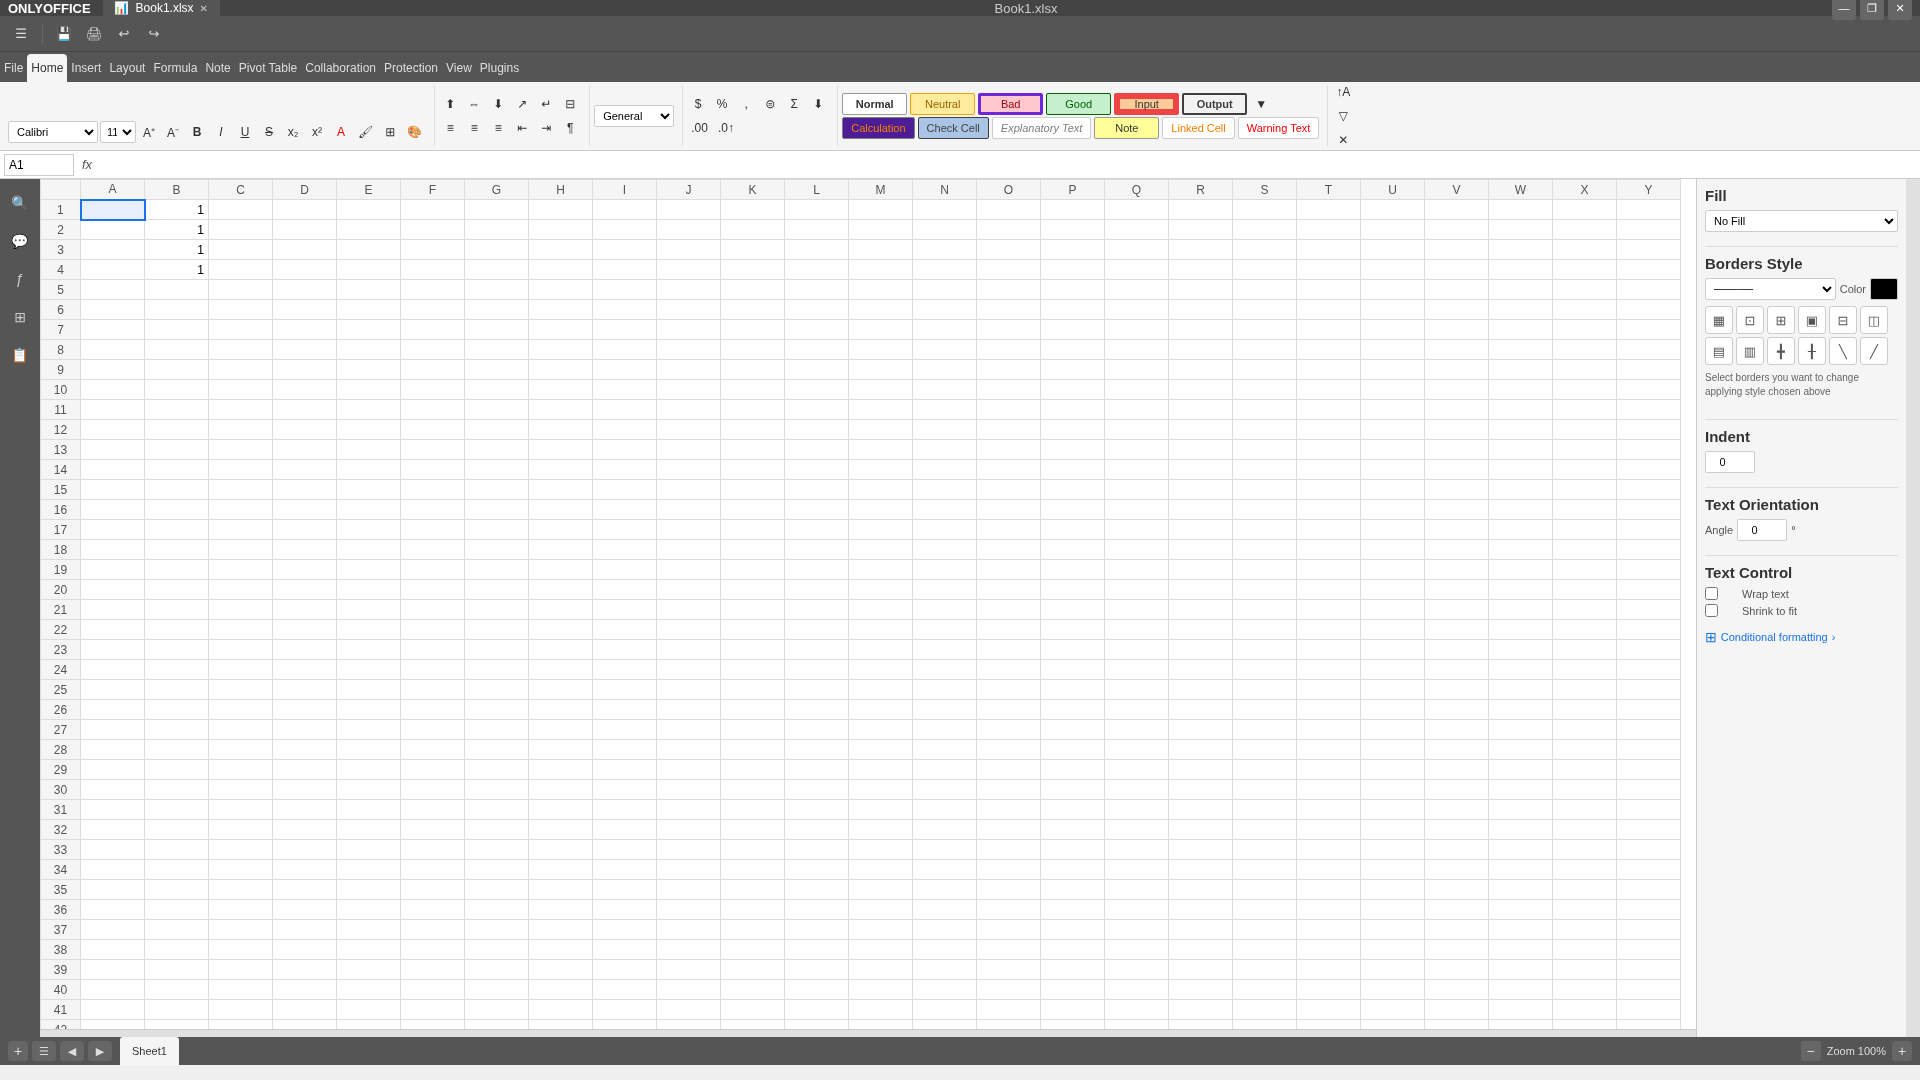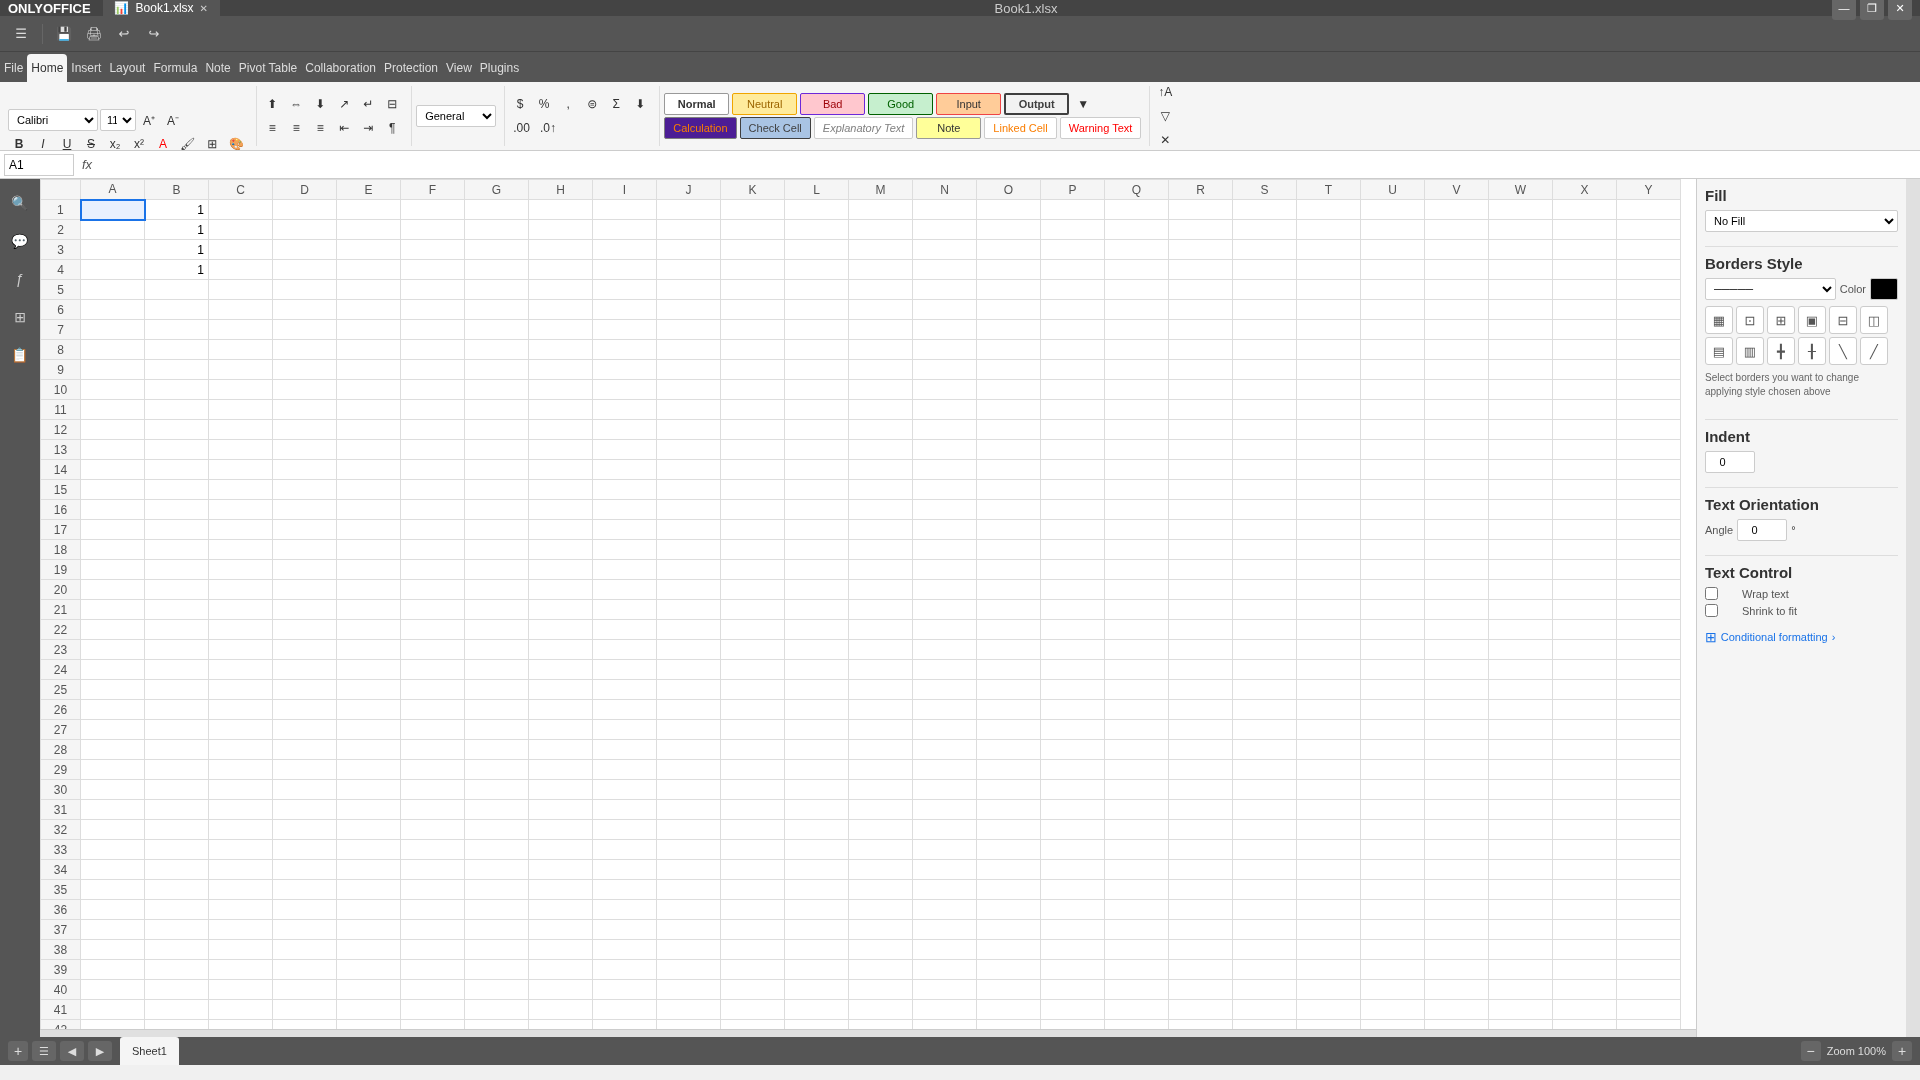--- a/index.html
+++ b/index.html
@@ -451,21 +451,21 @@
     <div class="ribbon-tab">Pivot Table</div>
     <div class="ribbon-tab">Collaboration</div>
     <div class="ribbon-tab">Protection</div>
     <div class="ribbon-tab">View</div>
     <div class="ribbon-tab">Plugins</div>
   </div>
 
   <div id="ribbon-content">
 
     <div class="ribbon-group">
-      <div style="display:flex;flex-direction:column;gap:2px;margin-top:32px;">
+      <div style="display:flex;flex-direction:row;gap:2px;margin-top:32px;">
         <div style="display:flex;gap:2px;align-items:center;">
           <select class="font-select">
             <option>Calibri</option>
           </select>
           <select class="size-select">
             <option>11</option>
           </select>
           <div class="r-btn-small">A⁺</div>
           <div class="r-btn-small">A⁻</div>
         </div>
@@ -530,23 +530,23 @@
           <div class="r-btn-small">.0↑</div>
         </div>
       </div>
     </div>
 
     <div class="ribbon-group">
       <div class="cell-styles-group">
         <div class="cell-style-row">
           <div class="cell-style-btn" style="background:#ffffff;border:1px solid #999;color:#333;font-weight:bold;">Normal</div>
           <div class="cell-style-btn" style="background:#ffeb9c;border:1px solid #f0a500;color:#9c6500;">Neutral</div>
-          <div class="cell-style-btn" style="background:#ffc7ce;border:1px solid #6d28d9;color:#9c0006;">Bad</div>
+          <div class="cell-style-btn" style="background:#ffc7ce;border:3px solid #6d28d9;color:#9c0006;">Bad</div>
           <div class="cell-style-btn" style="background:#c6efce;border:1px solid #006100;color:#006100;">Good</div>
-          <div class="cell-style-btn" style="background:#ffcc99;border:1px solid #ef4444;color:#333;">Input</div>
+          <div class="cell-style-btn" style="background:#ffcc99;border:6px solid #ef4444;color:#333;">Input</div>
           <div class="cell-style-btn" style="background:#f2f2f2;border:2px solid #3f3f3f;color:#3f3f3f;font-weight:bold;">Output</div>
           <div class="r-btn-small">▼</div>
         </div>
         <div class="cell-style-row">
           <div class="cell-style-btn" style="background:#4c1d95;border:1px solid #7f7f7f;color:#fa7d00;">Calculation</div>
           <div class="cell-style-btn" style="background:#a9c4e4;border:1px solid #3f3f3f;color:#3f3f3f;">Check Cell</div>
           <div class="cell-style-btn" style="background:#ffffff;border:1px solid #ccc;color:#7f7f7f;font-style:italic;">Explanatory Text</div>
           <div class="cell-style-btn" style="background:#ffff99;border:1px solid #999;color:#333;">Note</div>
           <div class="cell-style-btn" style="background:#ffffff;border:1px solid #ccc;color:#fa7d00;">Linked Cell</div>
           <div class="cell-style-btn" style="background:#ffffff;border:1px solid #ccc;color:#ff0000;">Warning Text</div>

